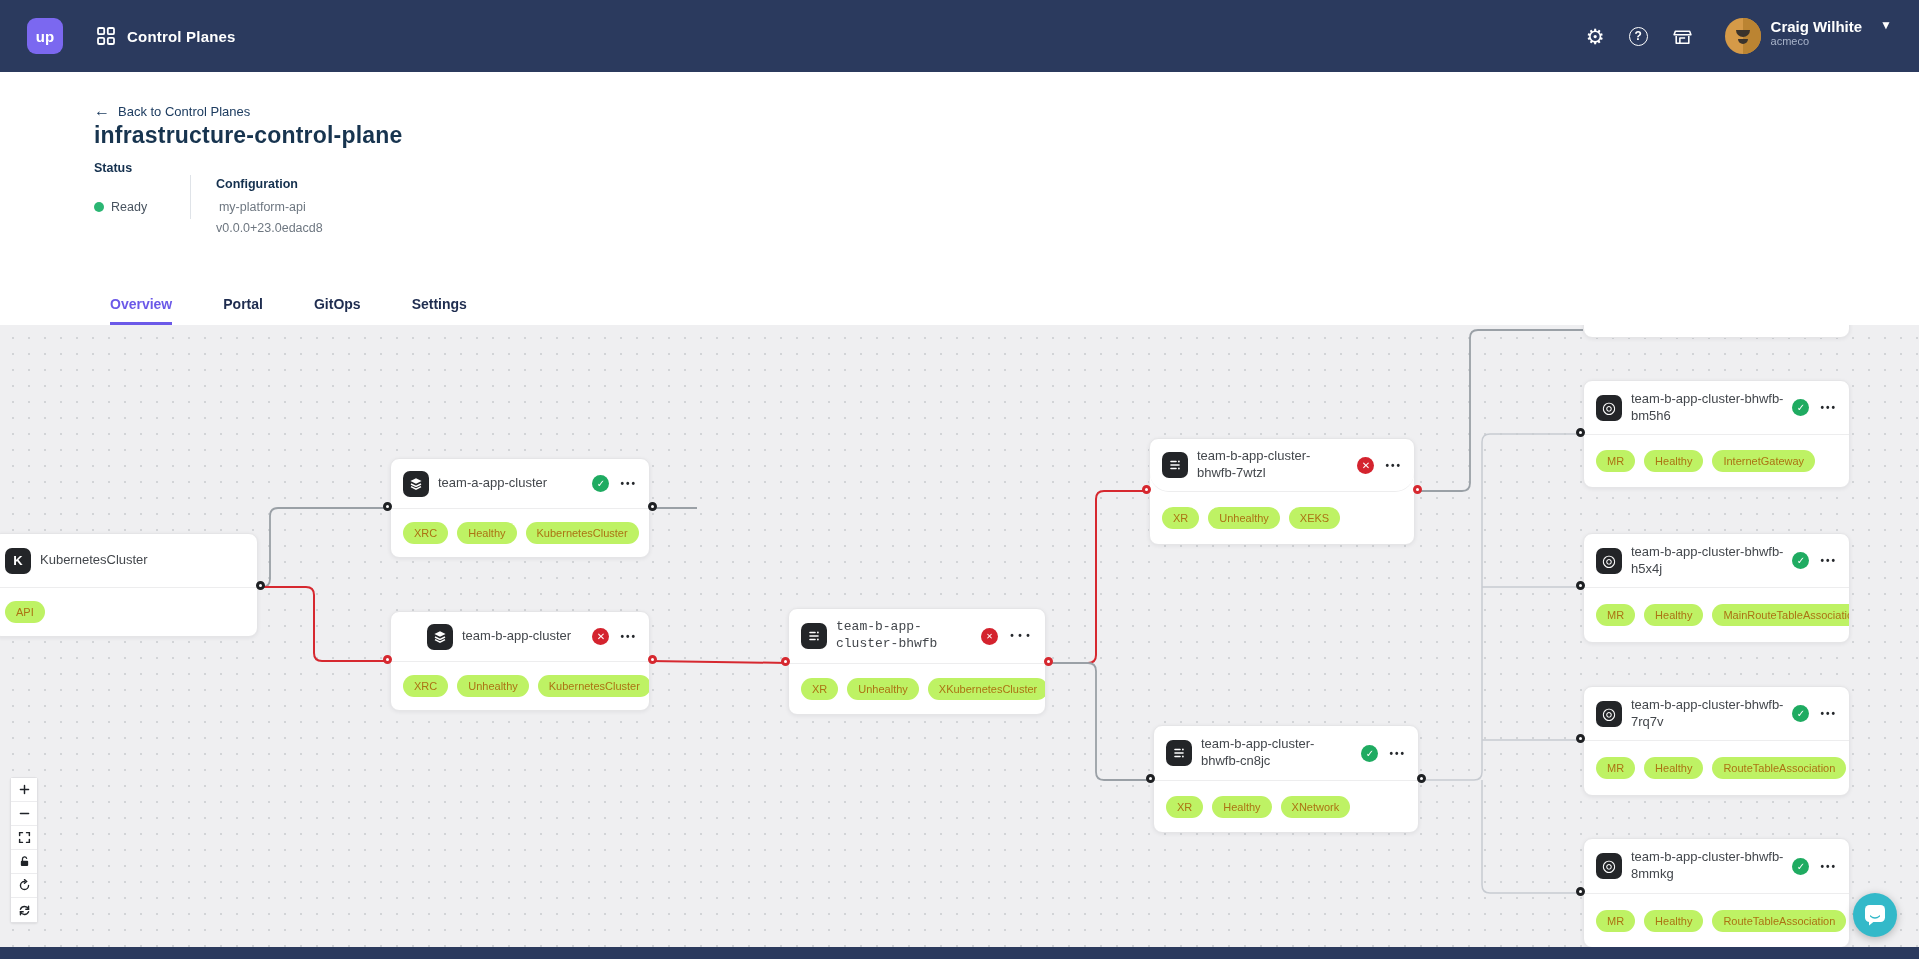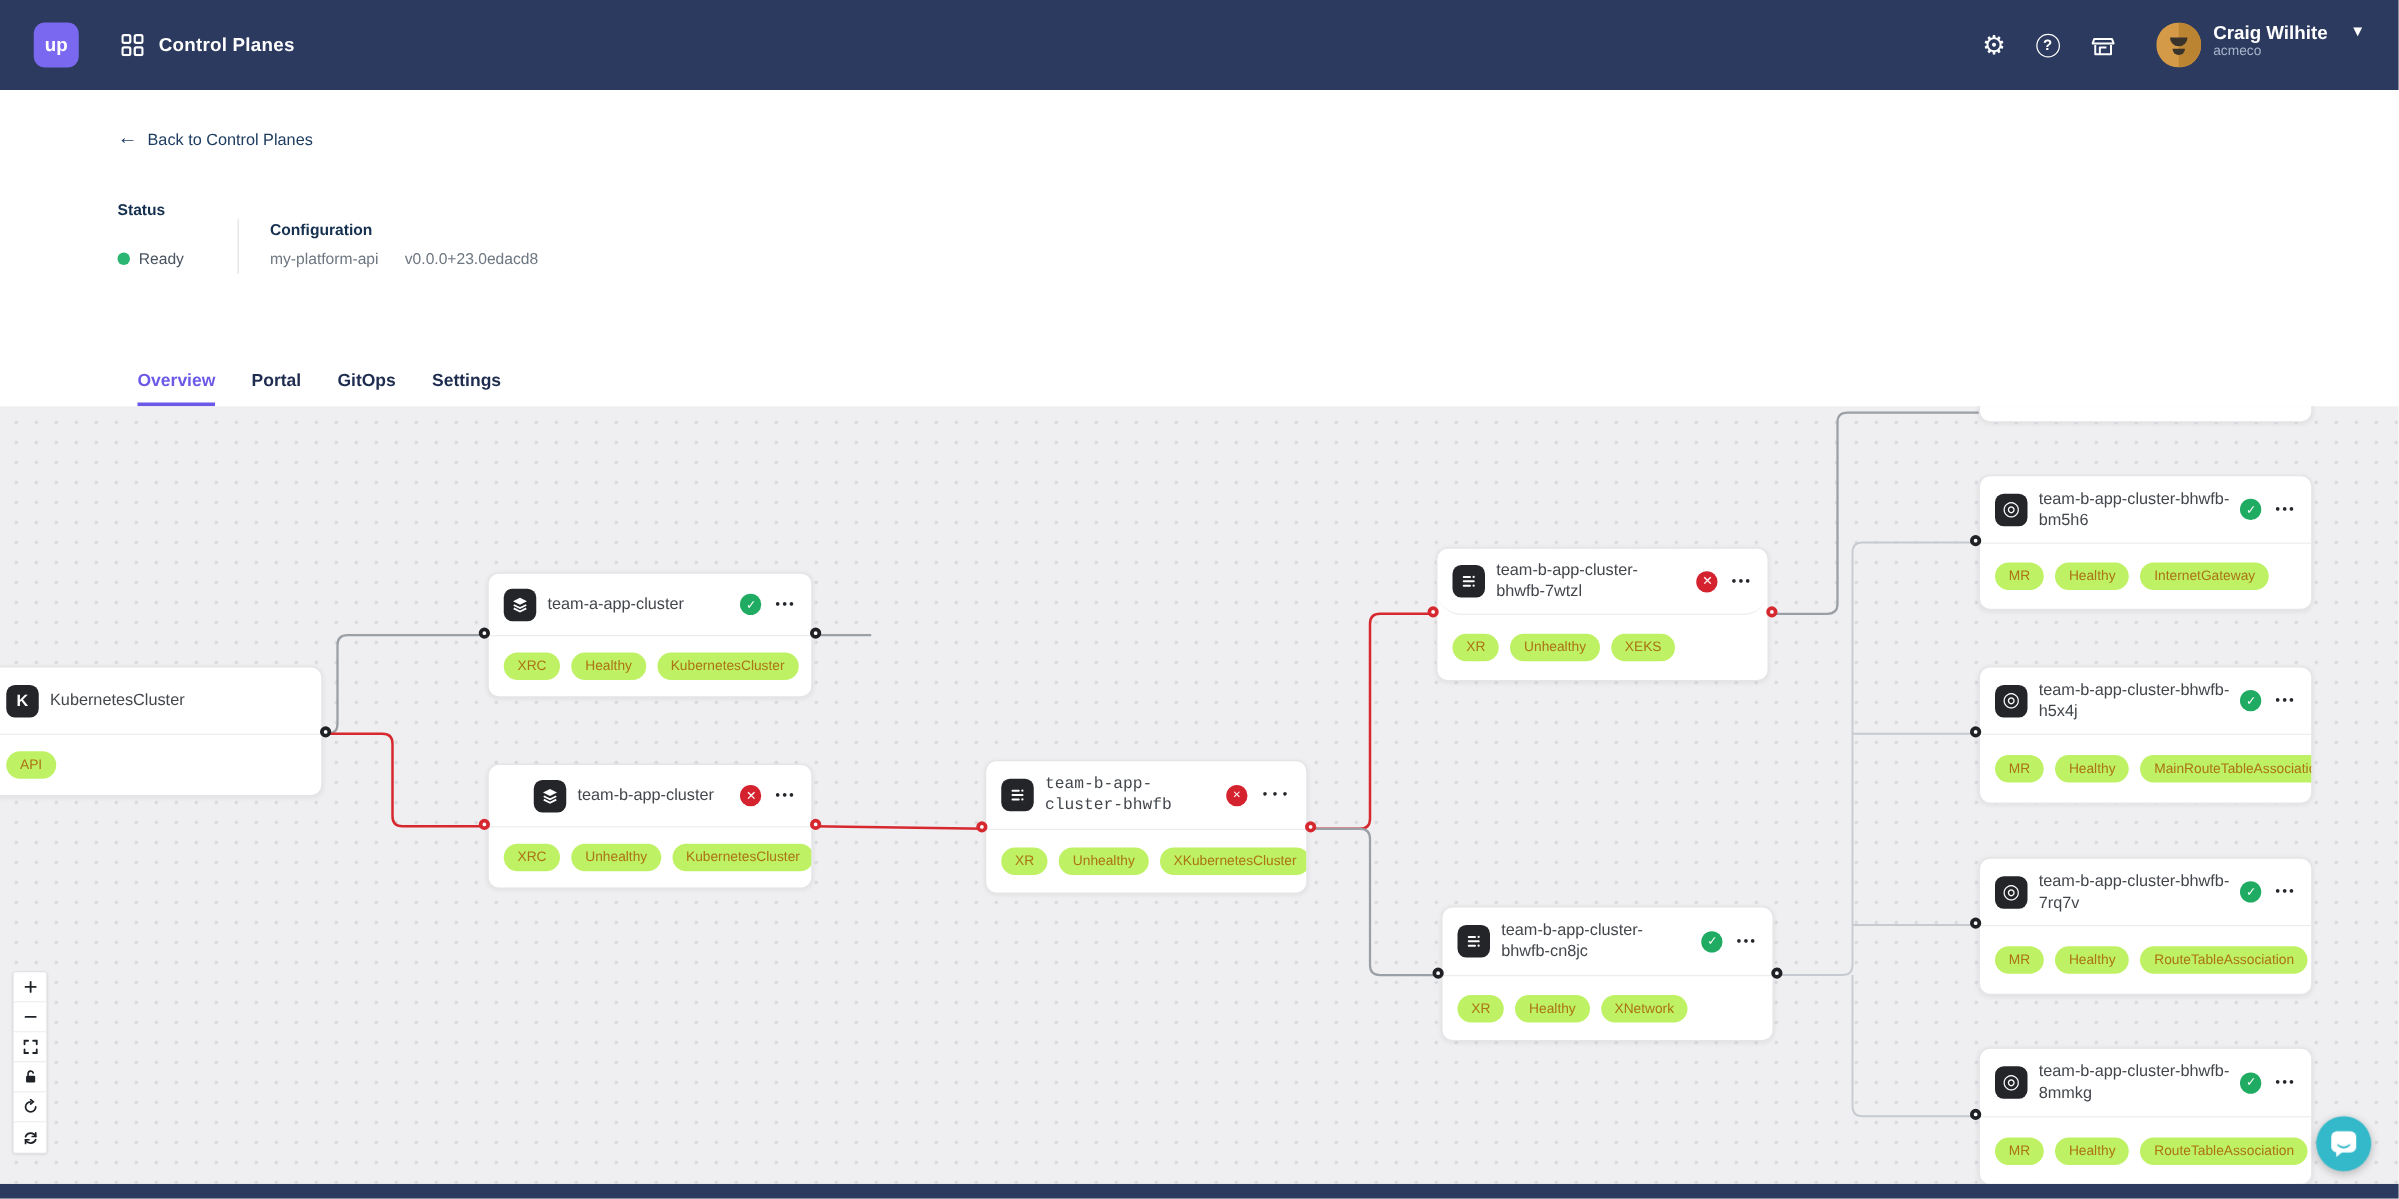--- a/index.html
+++ b/index.html
@@ -24,21 +24,21 @@
   .header { position:relative; height:253px; background:#fff; }
   .back { position:absolute; left:94px; top:30px; display:flex; align-items:center; gap:8px; font-size:13px; color:#1d3c60; cursor:pointer; }
   .back .arrow { font-size:16px; }
   .page-title { position:absolute; left:94px; top:50px; font-size:23px; font-weight:bold; color:#17344f; letter-spacing:.2px; }
   .meta-label { position:absolute; font-size:12.5px; font-weight:bold; color:#14304e; }
   .meta-value { position:absolute; font-size:12.5px; color:#48535f; display:flex; align-items:center; gap:7px; }
   .status-dot { width:10px; height:10px; border-radius:50%; background:#2bb673; display:inline-block; }
   .meta-divider { position:absolute; left:190px; top:103px; width:1px; height:44px; background:#dfe3e8; }
   .config-value { color:#6e7781; }
   .config-name { margin-right:14px; }
-  .tabs { position:absolute; left:110px; bottom:0; display:flex; gap:29px;text-align:center; }
+  .tabs { position:absolute; left:110px; bottom:0; display:flex; gap:51px;text-align:center; }
   .tab { font-size:14px; font-weight:bold; color:#1e2c4f; padding-bottom:13px; cursor:pointer; }
   .tab.active { color:#6b59e8; border-bottom:3px solid #6b59e8; padding-bottom:10px; }
 
   
   .canvas { position:relative; height:622px; background:#efeff1; overflow:hidden;
     background-image:radial-gradient(circle,#d2d4d7 1.1px,transparent 1.4px);
     background-size:16px 16px; background-position:5px 5px; }
   #edges { position:absolute; left:0; top:0; z-index:0; }
   #nodes { position:absolute; inset:0; z-index:1; }
 
@@ -116,29 +116,30 @@
       <span class="caret">▼</span>
     </div>
   </div>
 </div>
 
 <div class="header">
   <div class="back">
     <span class="arrow">←</span>
     <span>Back to Control Planes</span>
   </div>
+  <div class="page-title">infrastructure-control-plane</div>
 
   <div class="meta-label" style="left:94px; top:89px;">Status</div>
   <div class="meta-value" style="left:94px; top:128px;">
     <span class="status-dot"></span>
     <span>Ready</span>
   </div>
   <div class="meta-divider"></div>
   <div class="meta-label" style="left:216px; top:105px;">Configuration</div>
-  <div class="meta-value config-value" style="left:216px; top:128px;">
+  <div class="meta-value config-value" style="left:216px; top:128px;flex-direction:column;">
     <span class="config-name">my-platform-api</span>
     <span>v0.0.0+23.0edacd8</span>
   </div>
 
   <div class="tabs" id="tabs">
       <div class="tab active">Overview</div>
       <div class="tab">Portal</div>
       <div class="tab">GitOps</div>
       <div class="tab">Settings</div>
     </div>

